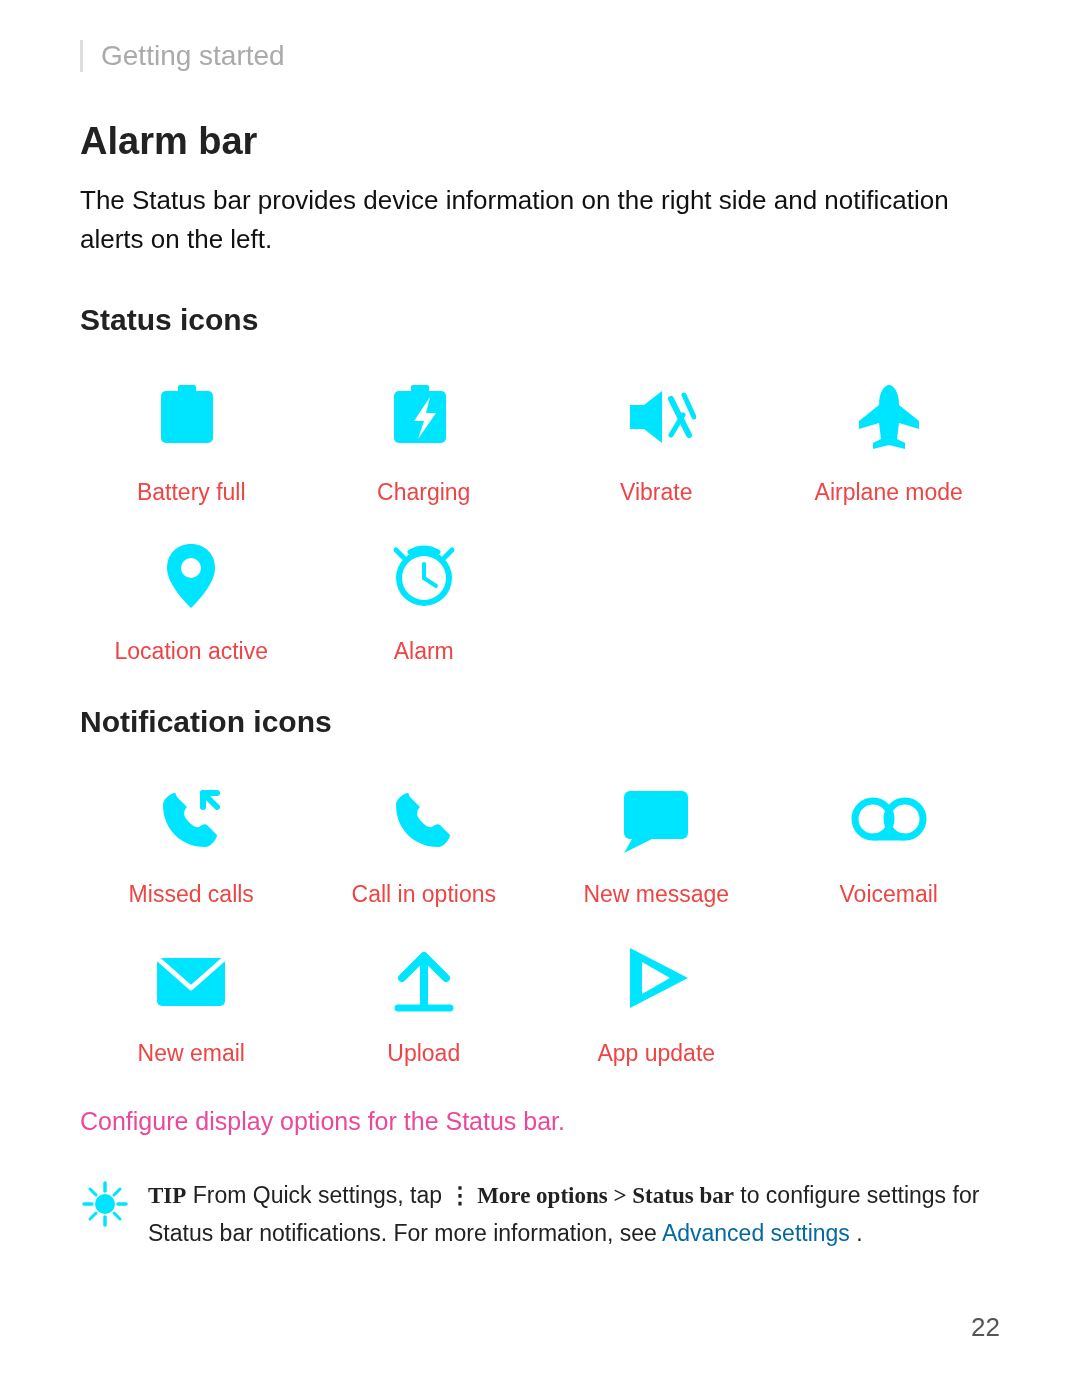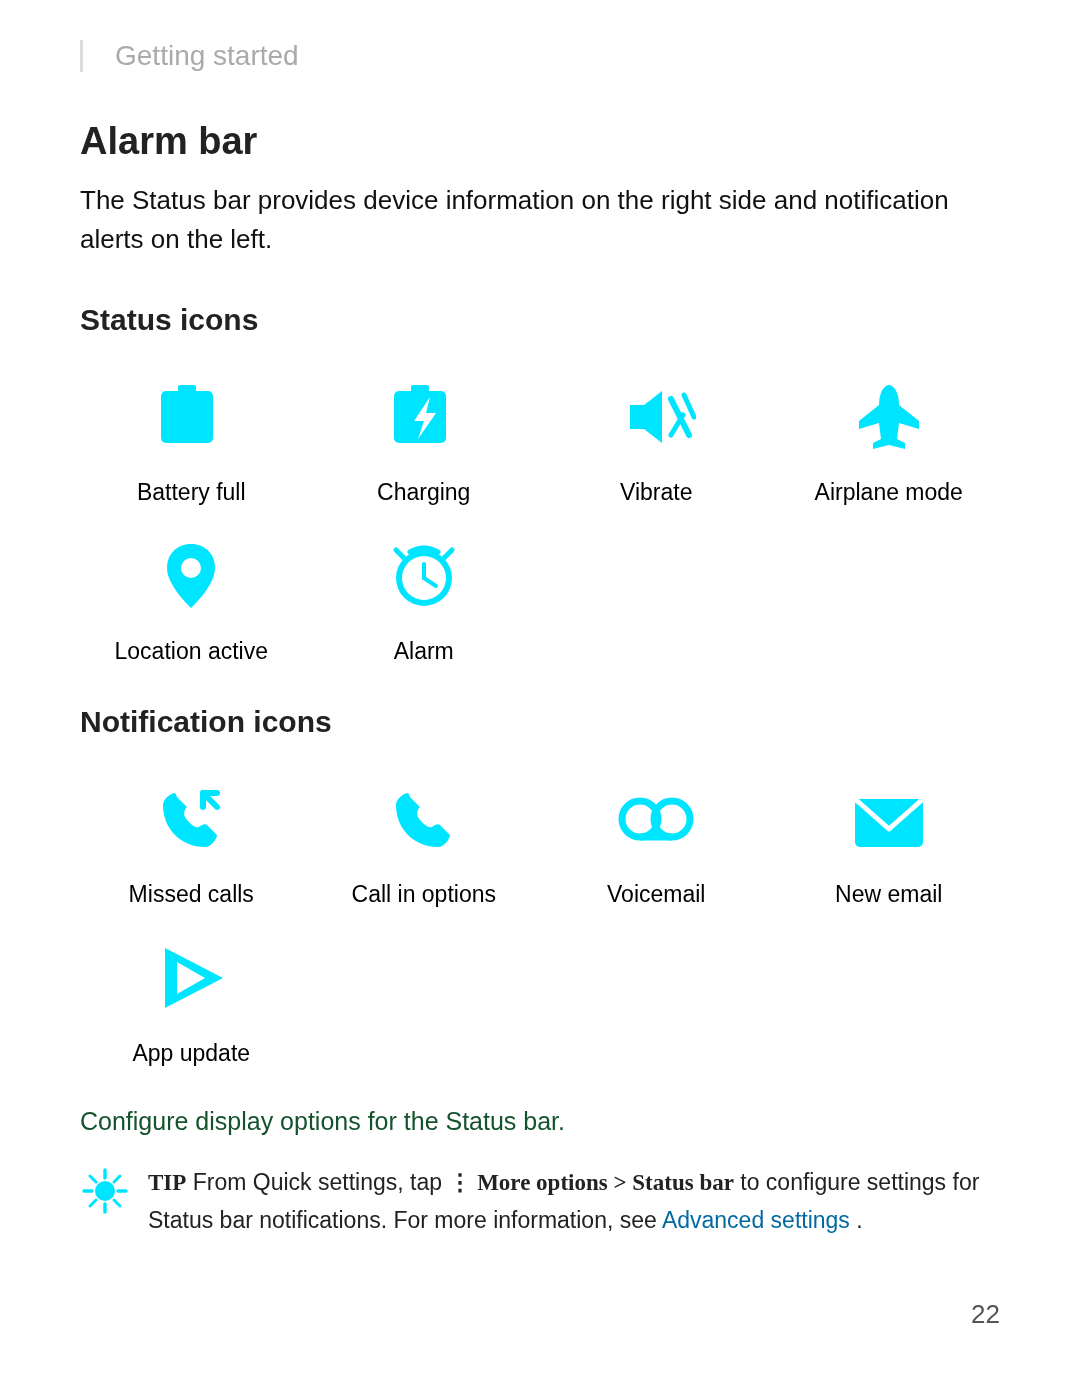--- a/index.html
+++ b/index.html
@@ -10,21 +10,21 @@
       width: 1080px;
       min-height: 1397px;
       padding: 40px 80px 60px 80px;
     }
 
     .breadcrumb {
       color: #aaa;
       font-size: 28px;
       font-weight: 300;
       border-left: 3px solid #ddd;
-      padding-left: 32px;
+      padding-left: 18px;
       margin-bottom: 48px;
     }
 
     .section-title {
       font-size: 38px;
       font-weight: 700;
       margin-bottom: 18px;
     }
 
     .section-desc {
@@ -62,28 +62,28 @@
       justify-content: center;
     }
 
     .icon-wrap svg {
       width: 80px;
       height: 80px;
     }
 
     .icon-label {
       font-size: 23px;
-      color: #000000;
+      color: #ef4444;
     }
 
     .configure-text {
       font-size: 25px;
       margin-top: 10px;
-      margin-bottom: 28px;
-      color: #14532d;
+      margin-bottom: 41px;
+      color: #ec4899;
     }
 
     .tip-box {
       display: flex;
       align-items: flex-start;
       gap: 18px;
       margin-bottom: 40px;
     }
 
     .tip-icon-wrap {
@@ -228,20 +228,30 @@
 
   <div class="icon-cell">
     <div class="icon-wrap">
       <svg viewBox="0 0 80 80" fill="none">
         <path d="M24 14 C20 14 12 20 12 26 C12 50 30 68 54 68 C60 68 66 60 66 56 L56 46 C54 44 50 46 48 48 C44 50 36 42 34 38 C32 34 34 30 36 28 L26 18 C25 16 24.5 14 24 14Z" fill="#00e5ff"></path>
       </svg>
     </div>
     <span class="icon-label">Call in options</span>
   </div>
 
+  <div class="icon-cell">
+    <div class="icon-wrap">
+      <svg viewBox="0 0 80 80" fill="none">
+        <rect x="8" y="12" width="64" height="48" rx="6" fill="#00e5ff"></rect>
+
+        <polygon points="16,60 8,74 36,60" fill="#00e5ff"></polygon>
+      </svg>
+    </div>
+    <span class="icon-label">New message</span>
+  </div>
 
   <div class="icon-cell">
     <div class="icon-wrap">
       <svg viewBox="0 0 80 80" fill="none">
 
         <circle cx="24" cy="40" r="18" stroke="#00e5ff" stroke-width="7" fill="none"></circle>
         <circle cx="56" cy="40" r="18" stroke="#00e5ff" stroke-width="7" fill="none"></circle>
 
         <line x1="24" y1="58" x2="56" y2="58" stroke="#00e5ff" stroke-width="7"></line>
       </svg>
@@ -253,20 +263,32 @@
     <div class="icon-wrap">
       <svg viewBox="0 0 80 80" fill="none">
         <rect x="6" y="20" width="68" height="48" rx="5" fill="#00e5ff"></rect>
         <polyline points="6,20 40,50 74,20" stroke="white" stroke-width="5" fill="none" stroke-linejoin="round"></polyline>
       </svg>
     </div>
     <span class="icon-label">New email</span>
   </div>
 
 
+  <div class="icon-cell">
+    <div class="icon-wrap">
+      <svg viewBox="0 0 80 80" fill="none">
+
+        <line x1="40" y1="66" x2="40" y2="22" stroke="#00e5ff" stroke-width="8" stroke-linecap="round"></line>
+        <polyline points="18,40 40,18 62,40" stroke="#00e5ff" stroke-width="8" stroke-linejoin="round" stroke-linecap="round" fill="none"></polyline>
+
+        <line x1="14" y1="70" x2="66" y2="70" stroke="#00e5ff" stroke-width="7" stroke-linecap="round"></line>
+      </svg>
+    </div>
+    <span class="icon-label">Upload</span>
+  </div>
 
   <div class="icon-cell">
     <div class="icon-wrap">
       <svg viewBox="0 0 80 80" fill="none">
 
         <polygon points="14,10 14,70 72,40" fill="#00e5ff"></polygon>
 
         <polygon points="26,24 26,56 54,40" fill="white"></polygon>
       </svg>
     </div>

